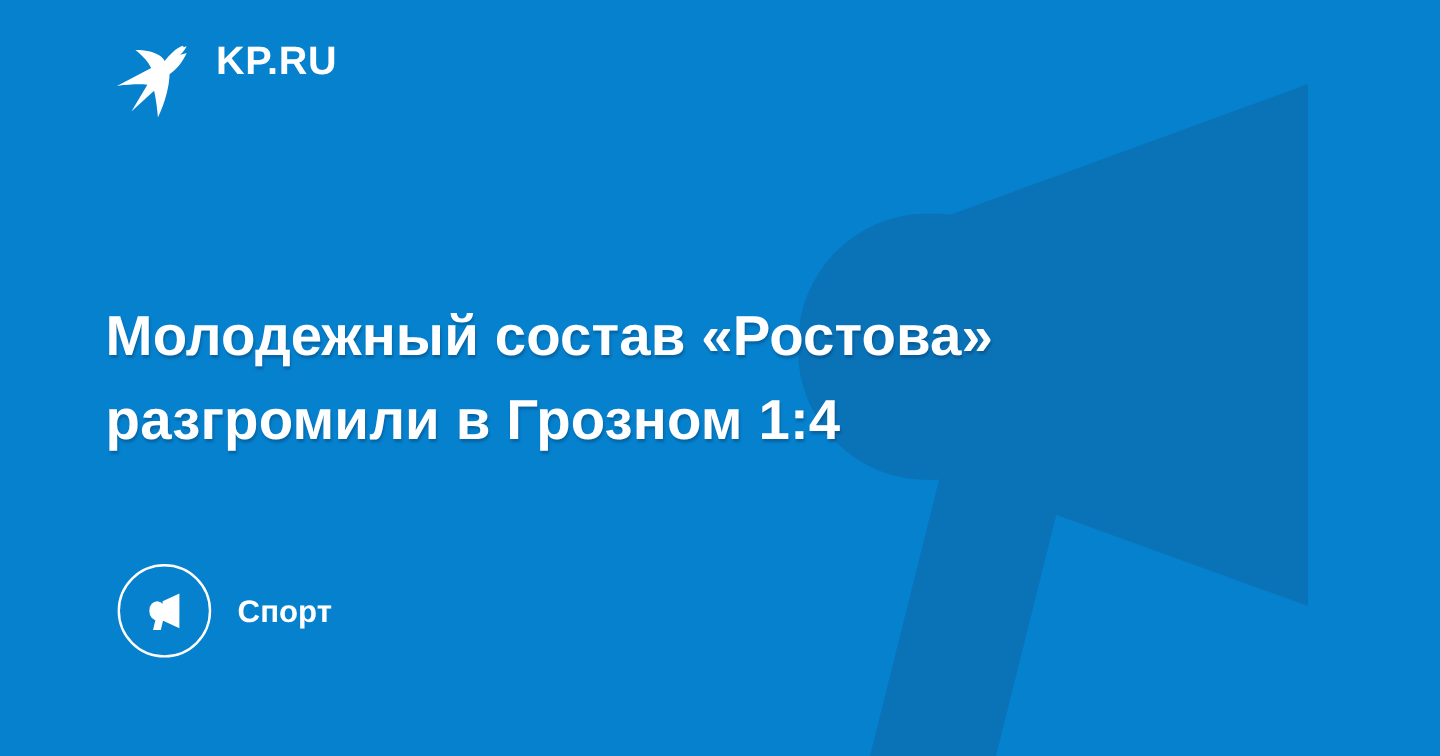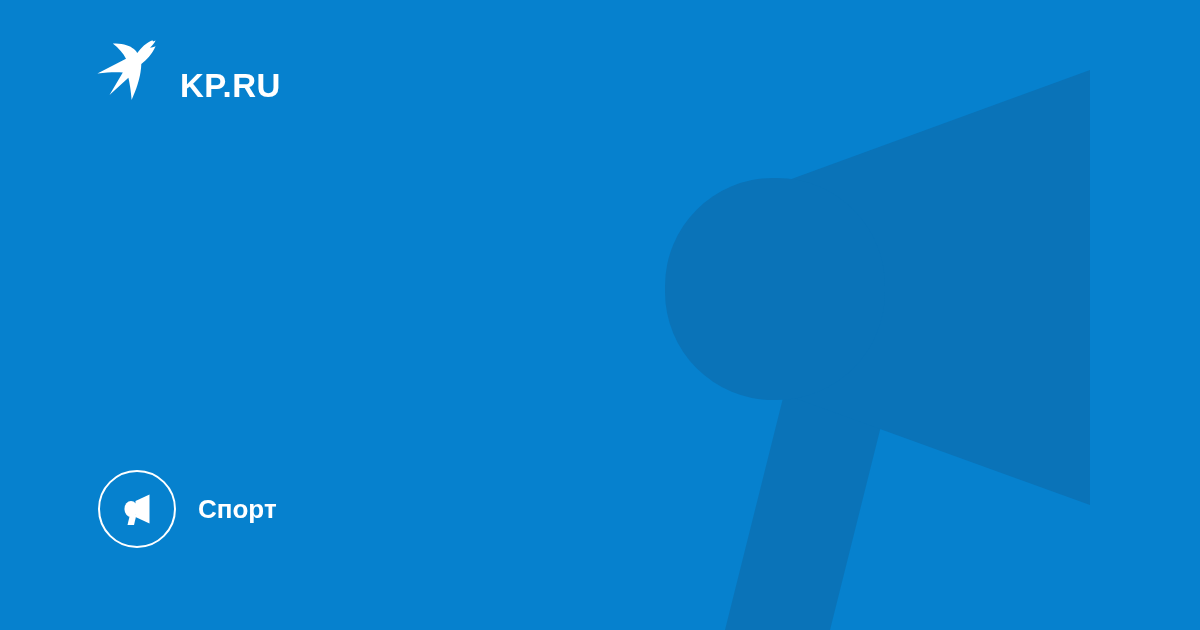--- a/index.html
+++ b/index.html
@@ -32,21 +32,21 @@
     width: 1200px;
     height: 630px;
   }
 
   
   .brand {
     position: absolute;
     left: 90px;
     top: 34px;
     display: flex;
-    align-items: flex-end;
+    align-items: flex-start;
     gap: 18px;
     height: 68px;
   }
   .brand-logo {
     width: 72px;
     height: 66px;
     display: block;
     flex: 0 0 auto;
   }
   .brand-logo svg {
@@ -135,20 +135,24 @@
 
   <div class="brand">
     <span class="brand-logo">
       <svg viewBox="0 0 72 66" xmlns="http://www.w3.org/2000/svg" aria-hidden="true">
         <path fill="#ffffff" d="M62.5 4.2c-3.0 1.0-5.9 2.9-8.6 5.4-2.3 2.1-4.5 4.6-6.7 7.3-1.0-1.9-2.6-3.6-4.9-5.0C38.2 9.0 31.2 7.6 22.8 7.6c2.9 2.2 5.6 4.7 7.9 7.4 2.2 2.5 4.0 5.1 5.3 7.7L7.4 37.6c7.2-0.9 13.3-1.3 18.4-1.3 2.6 0 4.9 0.1 7.0 0.3L19.5 58.9l18.9-17.2c0.6 2.6 1.2 5.6 1.7 9.0 0.6 3.8 1.1 8.2 1.5 13.2 2.5-5.4 4.4-10.3 5.8-14.8 1.5-4.7 2.5-8.9 3.1-12.8 0.5-3.0 0.7-5.8 0.8-8.4 2.9-2.2 5.5-4.6 7.7-7.2 2.7-3.2 4.9-6.7 6.6-10.5-1.9 0.7-3.8 1.2-5.6 1.5 2.4-2.1 4.3-4.5 5.6-7.2-0.9 0.3-1.8 0.6-2.6 0.9z"></path>
       </svg>
     </span>
     <span class="brand-name">KP.RU</span>
   </div>
 
+  <h1 class="headline">
+    <span class="headline-line">Молодежный состав «Ростова»</span>
+    <span class="headline-line">разгромили в Грозном 1:4</span>
+  </h1>
 
   <div class="category">
     <span class="category-badge">
       <span>
         <svg viewBox="0 0 40 40" xmlns="http://www.w3.org/2000/svg" aria-hidden="true">
           <g fill="#ffffff">
             <path d="M32.5 5.5 L32.5 34.5 L18.5 28.0 L18.5 12.0 Z"></path>
             <rect x="7.5" y="12.0" width="13" height="16" rx="7.5" ry="7.5"></rect>
             <path d="M13.0 25.5 L19.5 25.5 L17.0 36.0 L10.5 36.0 Z"></path>
           </g>

